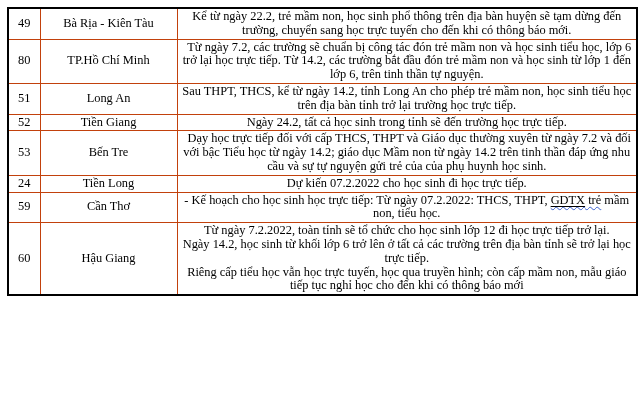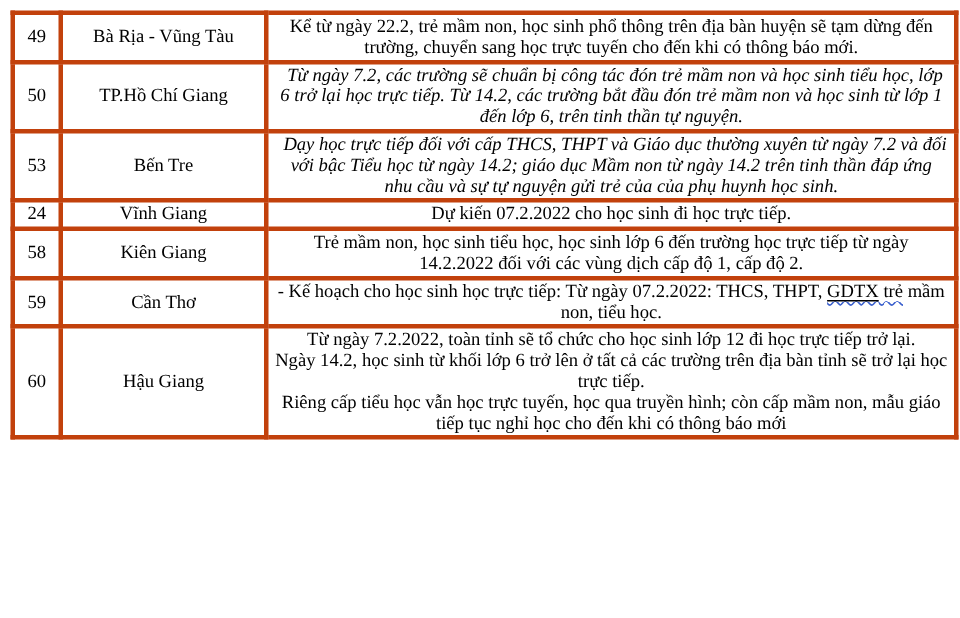--- a/index.html
+++ b/index.html
@@ -17,42 +17,41 @@
     border-collapse: collapse;
     width: 629px;
     table-layout: fixed;
     border: 2px solid #000000;
     font-family: "Liberation Serif", "DejaVu Serif", serif;
     font-size: 12.4px;
     line-height: 13.8px;
     color: #000000;
   }
   table.provinces td {
-    border: 3px solid #c2410c;
+    border: 1px solid #c2410c;
     padding: 1px 4px;
     overflow: hidden;
     text-align: center;
   }
   td.num {
     text-align: center;
     vertical-align: middle;
   }
   td.prov {
     vertical-align: middle;
     padding-left: 7px;
   }
   td.desc {
     vertical-align: top;
     white-space: pre-line;
     padding-left: 5px;
     padding-right: 3px;
   }
   td.desc.indent {
     text-indent: 5px;
-    font-style: italic;
   }
   .wavy {
     text-decoration: underline;
     text-decoration-style: wavy;
     text-decoration-color: #3a5fcd;
     text-underline-offset: 2px;
     text-decoration-thickness: 1px;
   }
   .gdtx {
     text-decoration: underline;
@@ -70,42 +69,47 @@
 <div class="page">
   <table class="provinces">
     <colgroup>
       <col style="width:32px">
       <col style="width:137px">
       <col style="width:460px">
     </colgroup>
     <tbody>
       <tr>
         <td class="num">49</td>
-        <td class="prov">Bà Rịa - Vũng Tàu</td>
+        <td class="prov">Bà Rịa - Kiên Tàu</td>
         <td class="desc">Kể từ ngày 22.2, trẻ mầm non, học sinh phổ thông trên địa bàn huyện sẽ tạm dừng đến trường, chuyển sang học trực tuyến cho đến khi có thông báo mới.</td>
       </tr>
       <tr>
-        <td class="num">50</td>
-        <td class="prov">TP.Hồ Chí Giang</td>
+        <td class="num">80</td>
+        <td class="prov">TP.Hồ Chí Minh</td>
         <td class="desc indent">Từ ngày 7.2, các trường sẽ chuẩn bị công tác đón trẻ mầm non và học sinh tiểu học, lớp 6 trở lại học trực tiếp. Từ 14.2, các trường bắt đầu đón trẻ mầm non và học sinh từ lớp 1 đến lớp 6, trên tinh thần tự nguyện.</td>
+      </tr>
+      <tr>
+        <td class="num">51</td>
+        <td class="prov">Long An</td>
+        <td class="desc">Sau THPT, THCS, kể từ ngày 14.2, tỉnh Long An cho phép trẻ mầm non, học sinh tiểu học trên địa bàn tỉnh trở lại trường học trực tiếp.</td>
+      </tr>
+      <tr>
+        <td class="num">52</td>
+        <td class="prov">Tiền Giang</td>
+        <td class="desc">Ngày 24.2, tất cả học sinh trong tỉnh sẽ đến trường học trực tiếp.</td>
       </tr>
       <tr>
         <td class="num">53</td>
         <td class="prov">Bến Tre</td>
         <td class="desc indent">Dạy học trực tiếp đối với cấp THCS, THPT và Giáo dục thường xuyên từ ngày 7.2 và đối với bậc Tiểu học từ ngày 14.2; giáo dục Mầm non từ ngày 14.2 trên tinh thần đáp ứng nhu cầu và sự tự nguyện gửi trẻ của của phụ huynh học sinh.</td>
       </tr>
       <tr>
         <td class="num">24</td>
-        <td class="prov">Vĩnh Giang</td>
+        <td class="prov">Tiền Long</td>
         <td class="desc">Dự kiến 07.2.2022 cho học sinh đi học trực tiếp.</td>
-      </tr>
-      <tr>
-        <td class="num">58</td>
-        <td class="prov">Kiên Giang</td>
-        <td class="desc">Trẻ mầm non, học sinh tiểu học, học sinh lớp 6 đến trường học trực tiếp từ ngày 14.2.2022 đối với các vùng dịch cấp độ 1, cấp độ 2.</td>
       </tr>
       <tr>
         <td class="num">59</td>
         <td class="prov">Cần Thơ</td>
         <td class="desc"><span>- Kế hoạch cho học sinh học trực tiếp: Từ ngày 07.2.2022: THCS, THPT, </span><span class="wavy"><span class="gdtx">GDTX</span><span> trẻ</span></span><span> mầm non, tiểu học.</span></td>
       </tr>
       <tr>
         <td class="num">60</td>
         <td class="prov">Hậu Giang</td>
         <td class="desc">Từ ngày 7.2.2022, toàn tỉnh sẽ tổ chức cho học sinh lớp 12 đi học trực tiếp trở lại.

